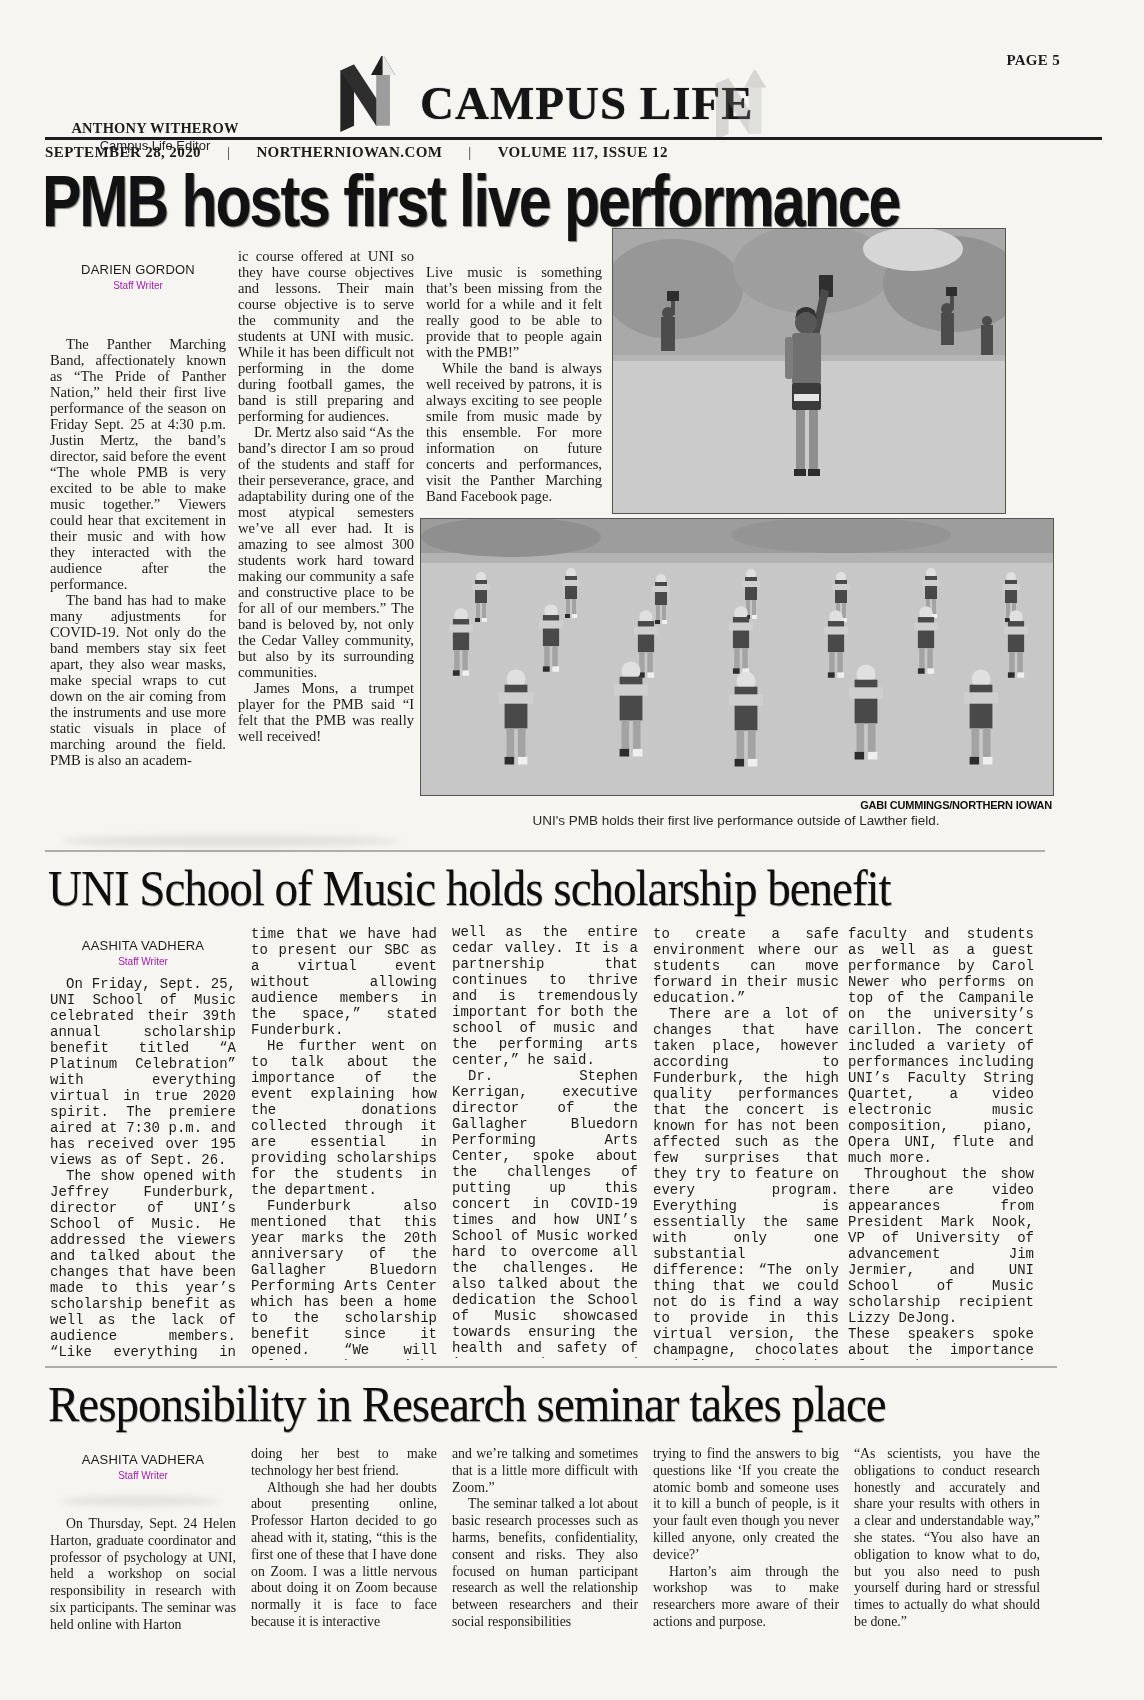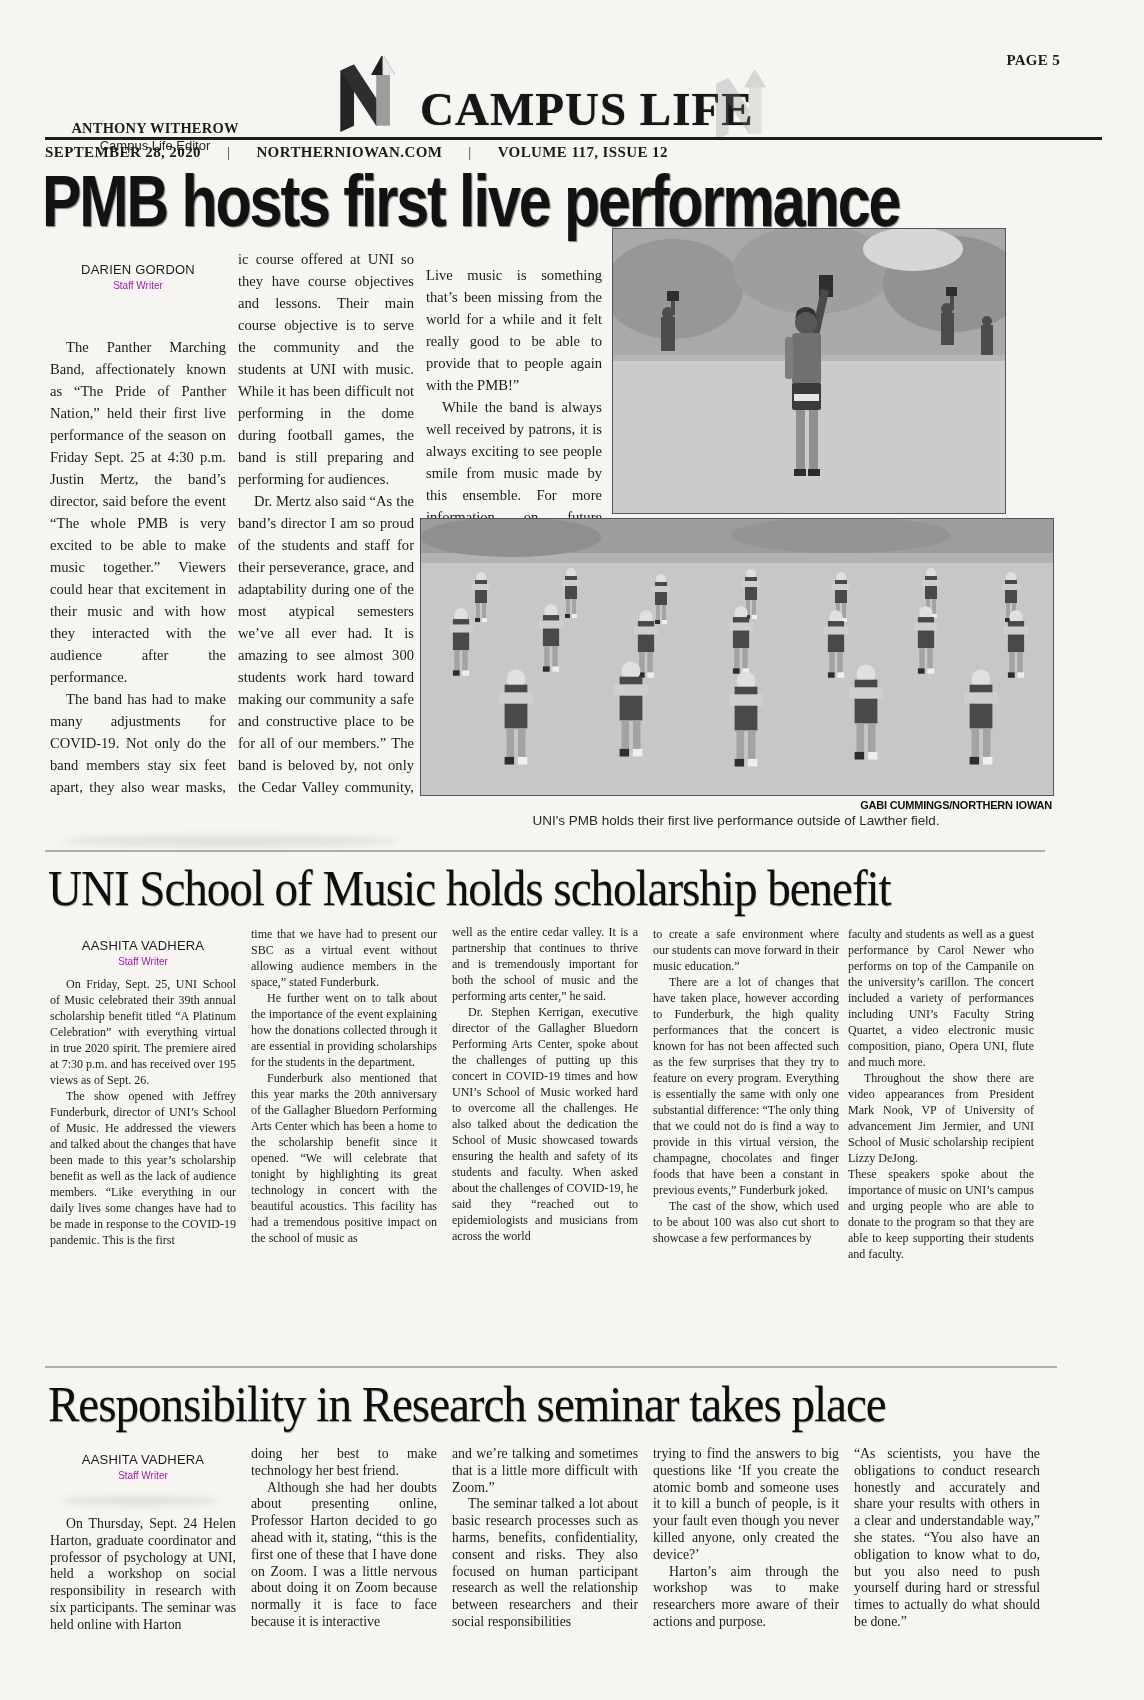--- a/index.html
+++ b/index.html
@@ -7,21 +7,21 @@
         font-family:"Liberation Serif",serif;color:#1c1c1c;overflow:hidden;}
   .abs{position:absolute;}
   
   .editor{left:70px;top:76px;width:170px;text-align:center;margin-top:44px;}
   .editor .name{font-family:"Liberation Serif",serif;font-weight:bold;font-size:14.5px;letter-spacing:.2px;}
   .editor .role{font-family:"Liberation Sans",sans-serif;font-size:13px;margin-top:1px;color:#222;}
   .pageno{left:950px;top:52px;width:110px;text-align:right;font-weight:bold;font-size:15px;letter-spacing:.3px;}
   .logo{left:340px;top:56px;}
   .logo-ghost{left:716px;top:70px;opacity:.28;filter:blur(.6px);}
   .masthead{left:420px;top:76px;font-size:47px;font-weight:600;letter-spacing:1px;color:#161616;
-            text-shadow:0 0 1px #444;margin-top:6px;}
+            text-shadow:0 0 1px #444;}
   .toprule{left:45px;top:137px;width:1057px;height:3px;background:#1d1d1d;}
   .dateline{left:45px;top:144px;width:1019px;text-align:left;font-weight:bold;font-size:15px;letter-spacing:.4px;}
   .dateline .sep{padding:0 26px;font-weight:normal;color:#333;}
   
   .h1{left:42px;top:160px;width:1020px;font-family:"Liberation Sans",sans-serif;font-weight:700;
       font-size:59px;letter-spacing:-2px;white-space:nowrap;color:#121212;
       transform:scaleY(1.22);transform-origin:top left;text-shadow:1px 1px 1px rgba(20,20,20,.55);}
   .hser{font-family:"Liberation Serif",serif;font-weight:500;color:#0e0e0e;white-space:nowrap;
         letter-spacing:-1px;transform:scaleY(1.1);transform-origin:top left;text-shadow:.5px .5px .8px rgba(0,0,0,.4);}
   .h2{left:48px;top:858px;font-size:47px;}
@@ -30,22 +30,22 @@
   .rule2{left:45px;top:850px;width:1000px;}
   .rule3{left:45px;top:1366px;width:1012px;}
   
   .byline{text-align:center;font-family:"Liberation Sans",sans-serif;}
   .byline .bname{font-weight:normal;font-size:13px;letter-spacing:.2px;}
   .byline .brole{font-size:10px;margin-top:3px;color:#a21caf;}
   
   .col{position:absolute;text-align:justify;overflow:hidden;color:#1b1b1b;}
   .col p{margin:0;text-indent:16px;}
   .col p.ni{text-indent:0;}
-  .a1{font-size:14.6px;line-height:22px;}
-  .a2{font-size:12px;line-height:16px;}
+  .a1{font-size:14.6px;line-height:16px;}
+  .a2{font-size:14px;line-height:16px;font-family:Liberation Mono, monospace;}
   .a3{font-size:13.8px;line-height:16.8px;}
   
   .photo{border:1px solid #555;background:#c4c4c4;}
   .credit{font-family:"Liberation Sans",sans-serif;font-weight:bold;font-size:11px;
           letter-spacing:-.2px;text-align:right;color:#111;}
   .caption{font-family:"Liberation Sans",sans-serif;font-size:13.5px;text-align:center;color:#2a2a2a;}
   .smudge{background:#cfcdc7;filter:blur(3px);opacity:.5;border-radius:50%;}
 </style>
 </head>
 <body>

